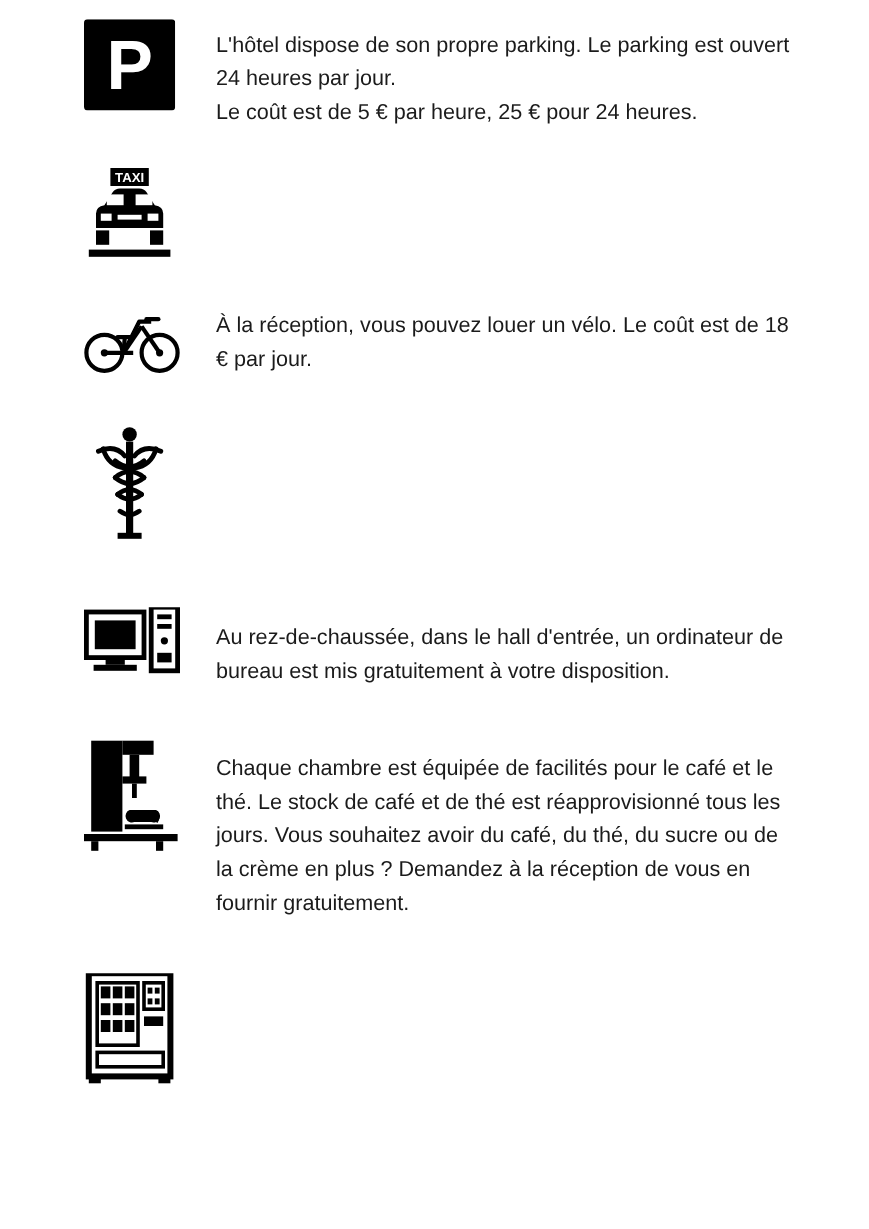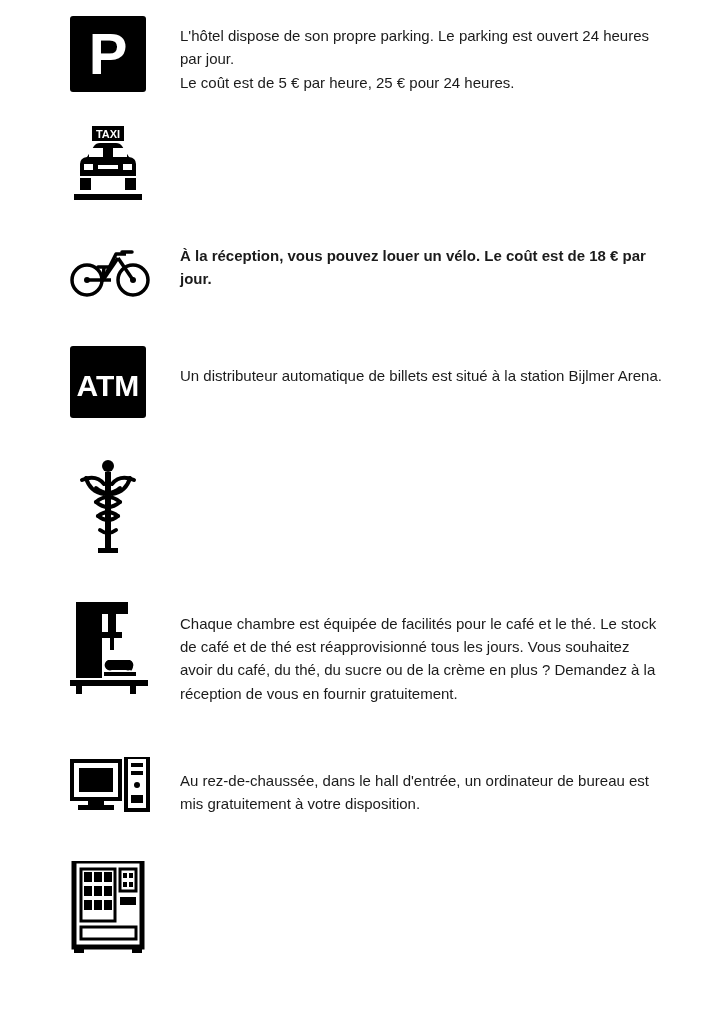--- a/index.html
+++ b/index.html
@@ -29,34 +29,34 @@
     width: 100px;
     min-width: 100px;
     display: flex;
     justify-content: flex-start;
     align-items: flex-start;
     padding-top: 2px;
   }
   .icon-cell svg { display: block; }
   .text-cell {
     flex: 1;
-    font-size: 15px;
+    font-size: 18px;
     line-height: 1.55;
     color: #1b1b1b;
     padding-left: 10px;
   }
   .text-cell p { margin: 0; }
 
   
   .row-parking      { margin-top: 8px; }
   .row-parking .text-cell { padding-top: 10px; }
   .row-taxi         { margin-top: 28px; text-decoration: underline; }
   .row-taxi .text-cell { padding-top: 24px; }
   .row-bike         { margin-top: 24px; }
-  .row-bike .text-cell { padding-top: 12px; font-weight: bold; }
+  .row-bike .text-cell { padding-top: 12px; }
   .row-atm          { margin-top: 44px; }
   .row-atm .text-cell { padding-top: 20px; }
   .row-medical      { margin-top: 38px; }
   .row-medical .text-cell { padding-top: 8px; }
   .row-coffee       { margin-top: 42px; }
   .row-coffee .text-cell { padding-top: 12px; }
   .row-computer     { margin-top: 50px; }
   .row-computer .text-cell { padding-top: 14px; }
   .row-vending      { margin-top: 42px; }
   .row-vending .text-cell { padding-top: 16px; }
@@ -111,31 +111,20 @@
         <path d="M28 33 L40 33" fill="none" stroke="#000000" stroke-width="3.5" stroke-linecap="round"></path>
         <path d="M34 33 L33 46" fill="none" stroke="#000000" stroke-width="3.5"></path>
         <path d="M52 18 L62 18" fill="none" stroke="#000000" stroke-width="3.5" stroke-linecap="round"></path>
       </svg>
     </div>
     <div class="text-cell">
       <p>À la réception, vous pouvez louer un vélo. Le coût est de 18 € par jour.</p>
     </div>
   </div>
 
-  <div class="row row-atm">
-    <div class="icon-cell">
-      <svg width="76" height="72" viewBox="0 0 76 72" aria-hidden="true">
-        <rect x="0" y="0" width="76" height="72" rx="3" fill="#000000"></rect>
-        <text x="38" y="50" font-family="'Liberation Sans', sans-serif" font-size="30" font-weight="bold" fill="#ffffff" text-anchor="middle">ATM</text>
-      </svg>
-    </div>
-    <div class="text-cell">
-      <p>Un distributeur automatique de billets est situé à la station Bijlmer Arena.</p>
-    </div>
-  </div>
 
   <div class="row row-medical">
     <div class="icon-cell">
       <svg width="76" height="100" viewBox="0 0 76 100" aria-hidden="true">
         <circle cx="38" cy="8" r="6" fill="#000000"></circle>
         <rect x="35" y="14" width="6" height="78" fill="#000000"></rect>
         <path d="M12 22 Q26 16 34 26" fill="none" stroke="#000000" stroke-width="4" stroke-linecap="round"></path>
         <path d="M64 22 Q50 16 42 26" fill="none" stroke="#000000" stroke-width="4" stroke-linecap="round"></path>
         <path d="M16 20 Q20 34 34 36" fill="none" stroke="#000000" stroke-width="4" stroke-linecap="round"></path>
         <path d="M60 20 Q56 34 42 36" fill="none" stroke="#000000" stroke-width="4" stroke-linecap="round"></path>
@@ -143,57 +132,57 @@
         <path d="M26 44 Q38 54 50 44" fill="none" stroke="#000000" stroke-width="4" stroke-linecap="round"></path>
         <path d="M26 44 Q38 34 50 44" fill="none" stroke="#000000" stroke-width="4" stroke-linecap="round"></path>
         <path d="M28 58 Q38 66 48 58" fill="none" stroke="#000000" stroke-width="4" stroke-linecap="round"></path>
         <path d="M28 58 Q38 50 48 58" fill="none" stroke="#000000" stroke-width="4" stroke-linecap="round"></path>
         <path d="M30 72 Q38 78 46 72" fill="none" stroke="#000000" stroke-width="4" stroke-linecap="round"></path>
         <rect x="28" y="90" width="20" height="5" fill="#000000"></rect>
       </svg>
     </div>
   </div>
 
+  <div class="row row-computer">
+    <div class="icon-cell">
+      <svg width="80" height="60" viewBox="0 0 80 60" aria-hidden="true">
+        <rect x="2" y="4" width="48" height="38" fill="none" stroke="#000000" stroke-width="4"></rect>
+        <rect x="9" y="11" width="34" height="24" fill="#000000"></rect>
+        <rect x="18" y="42" width="16" height="6" fill="#000000"></rect>
+        <rect x="8" y="48" width="36" height="5" fill="#000000"></rect>
+        <rect x="56" y="0" width="22" height="53" fill="none" stroke="#000000" stroke-width="4"></rect>
+        <rect x="61" y="6" width="12" height="4" fill="#000000"></rect>
+        <rect x="61" y="14" width="12" height="4" fill="#000000"></rect>
+        <circle cx="67" cy="28" r="3" fill="#000000"></circle>
+        <rect x="61" y="38" width="12" height="8" fill="#000000"></rect>
+      </svg>
+    </div>
+    <div class="text-cell">
+      <p>Au rez-de-chaussée, dans le hall d'entrée, un ordinateur de bureau est mis gratuitement à votre disposition.</p>
+    </div>
+  </div>
+
   <div class="row row-coffee">
     <div class="icon-cell">
       <svg width="80" height="94" viewBox="0 0 80 94" aria-hidden="true">
         <rect x="6" y="0" width="26" height="76" fill="#000000"></rect>
         <rect x="32" y="0" width="26" height="12" fill="#000000"></rect>
         <rect x="38" y="12" width="8" height="22" fill="#000000"></rect>
         <rect x="32" y="30" width="20" height="6" fill="#000000"></rect>
         <rect x="40" y="36" width="4" height="12" fill="#000000"></rect>
         <path d="M38 58 h22 a4 4 0 0 1 -4 10 h-14 a4 4 0 0 1 -4 -10 z" fill="#000000"></path>
         <path d="M60 60 a7 7 0 0 1 0 8" fill="none" stroke="#000000" stroke-width="3"></path>
         <rect x="34" y="70" width="32" height="4" fill="#000000"></rect>
         <rect x="0" y="78" width="78" height="6" fill="#000000"></rect>
         <rect x="6" y="84" width="6" height="8" fill="#000000"></rect>
         <rect x="60" y="84" width="6" height="8" fill="#000000"></rect>
       </svg>
     </div>
     <div class="text-cell">
       <p>Chaque chambre est équipée de facilités pour le café et le thé. Le stock de café et de thé est réapprovisionné tous les jours. Vous souhaitez avoir du café, du thé, du sucre ou de la crème en plus ? Demandez à la réception de vous en fournir gratuitement.</p>
-    </div>
-  </div>
-
-  <div class="row row-computer">
-    <div class="icon-cell">
-      <svg width="80" height="60" viewBox="0 0 80 60" aria-hidden="true">
-        <rect x="2" y="4" width="48" height="38" fill="none" stroke="#000000" stroke-width="4"></rect>
-        <rect x="9" y="11" width="34" height="24" fill="#000000"></rect>
-        <rect x="18" y="42" width="16" height="6" fill="#000000"></rect>
-        <rect x="8" y="48" width="36" height="5" fill="#000000"></rect>
-        <rect x="56" y="0" width="22" height="53" fill="none" stroke="#000000" stroke-width="4"></rect>
-        <rect x="61" y="6" width="12" height="4" fill="#000000"></rect>
-        <rect x="61" y="14" width="12" height="4" fill="#000000"></rect>
-        <circle cx="67" cy="28" r="3" fill="#000000"></circle>
-        <rect x="61" y="38" width="12" height="8" fill="#000000"></rect>
-      </svg>
-    </div>
-    <div class="text-cell">
-      <p>Au rez-de-chaussée, dans le hall d'entrée, un ordinateur de bureau est mis gratuitement à votre disposition.</p>
     </div>
   </div>
 
   <div class="row row-vending">
     <div class="icon-cell">
       <svg width="76" height="92" viewBox="0 0 76 92" aria-hidden="true">
         <rect x="4" y="0" width="68" height="86" fill="none" stroke="#000000" stroke-width="5"></rect>
         <rect x="11" y="8" width="34" height="52" fill="none" stroke="#000000" stroke-width="3"></rect>
         <rect x="14" y="11" width="8" height="10" fill="#000000"></rect>
         <rect x="24" y="11" width="8" height="10" fill="#000000"></rect>

